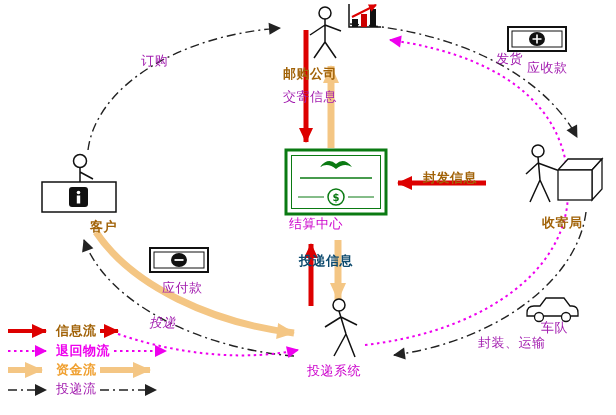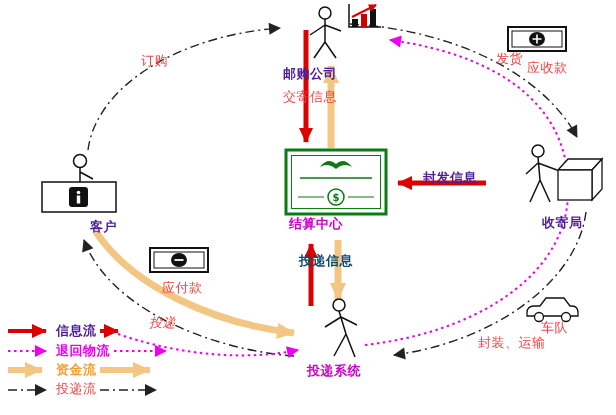--- a/index.html
+++ b/index.html
@@ -1,22 +1,22 @@
 <!DOCTYPE html>
 <html><head>
 <meta charset="utf-8">
 <style>
   html,body{margin:0;padding:0;background:#fff;}
   #stage{position:relative;width:616px;height:415px;background:#fff;overflow:hidden;
          font-family:"DejaVu Sans",sans-serif;}
   #stage svg{position:absolute;left:0;top:0;}
   .label{position:absolute;font-size:13px;line-height:1;white-space:nowrap;letter-spacing:.5px;}
-  .red{color:#4c1d95;font-weight:700;}
-  .blk{color:#ef4444;}
-  .mag{color:#cc00cc;font-weight:700;}
+  .red{color:#a16207;font-weight:700;}
+  .blk{color:#a21caf;}
+  .mag{color:#cc00cc;font-weight:400;}
   .vio{color:#0c4a6e;font-weight:700;}
   .org{color:#f0a030;font-weight:700;}
   .pmag{color:#ee00ee;font-weight:700;}
 </style>
 </head>
 <body>
 
 <div id="stage">
 
 <svg width="616" height="415" viewBox="0 0 616 415">

